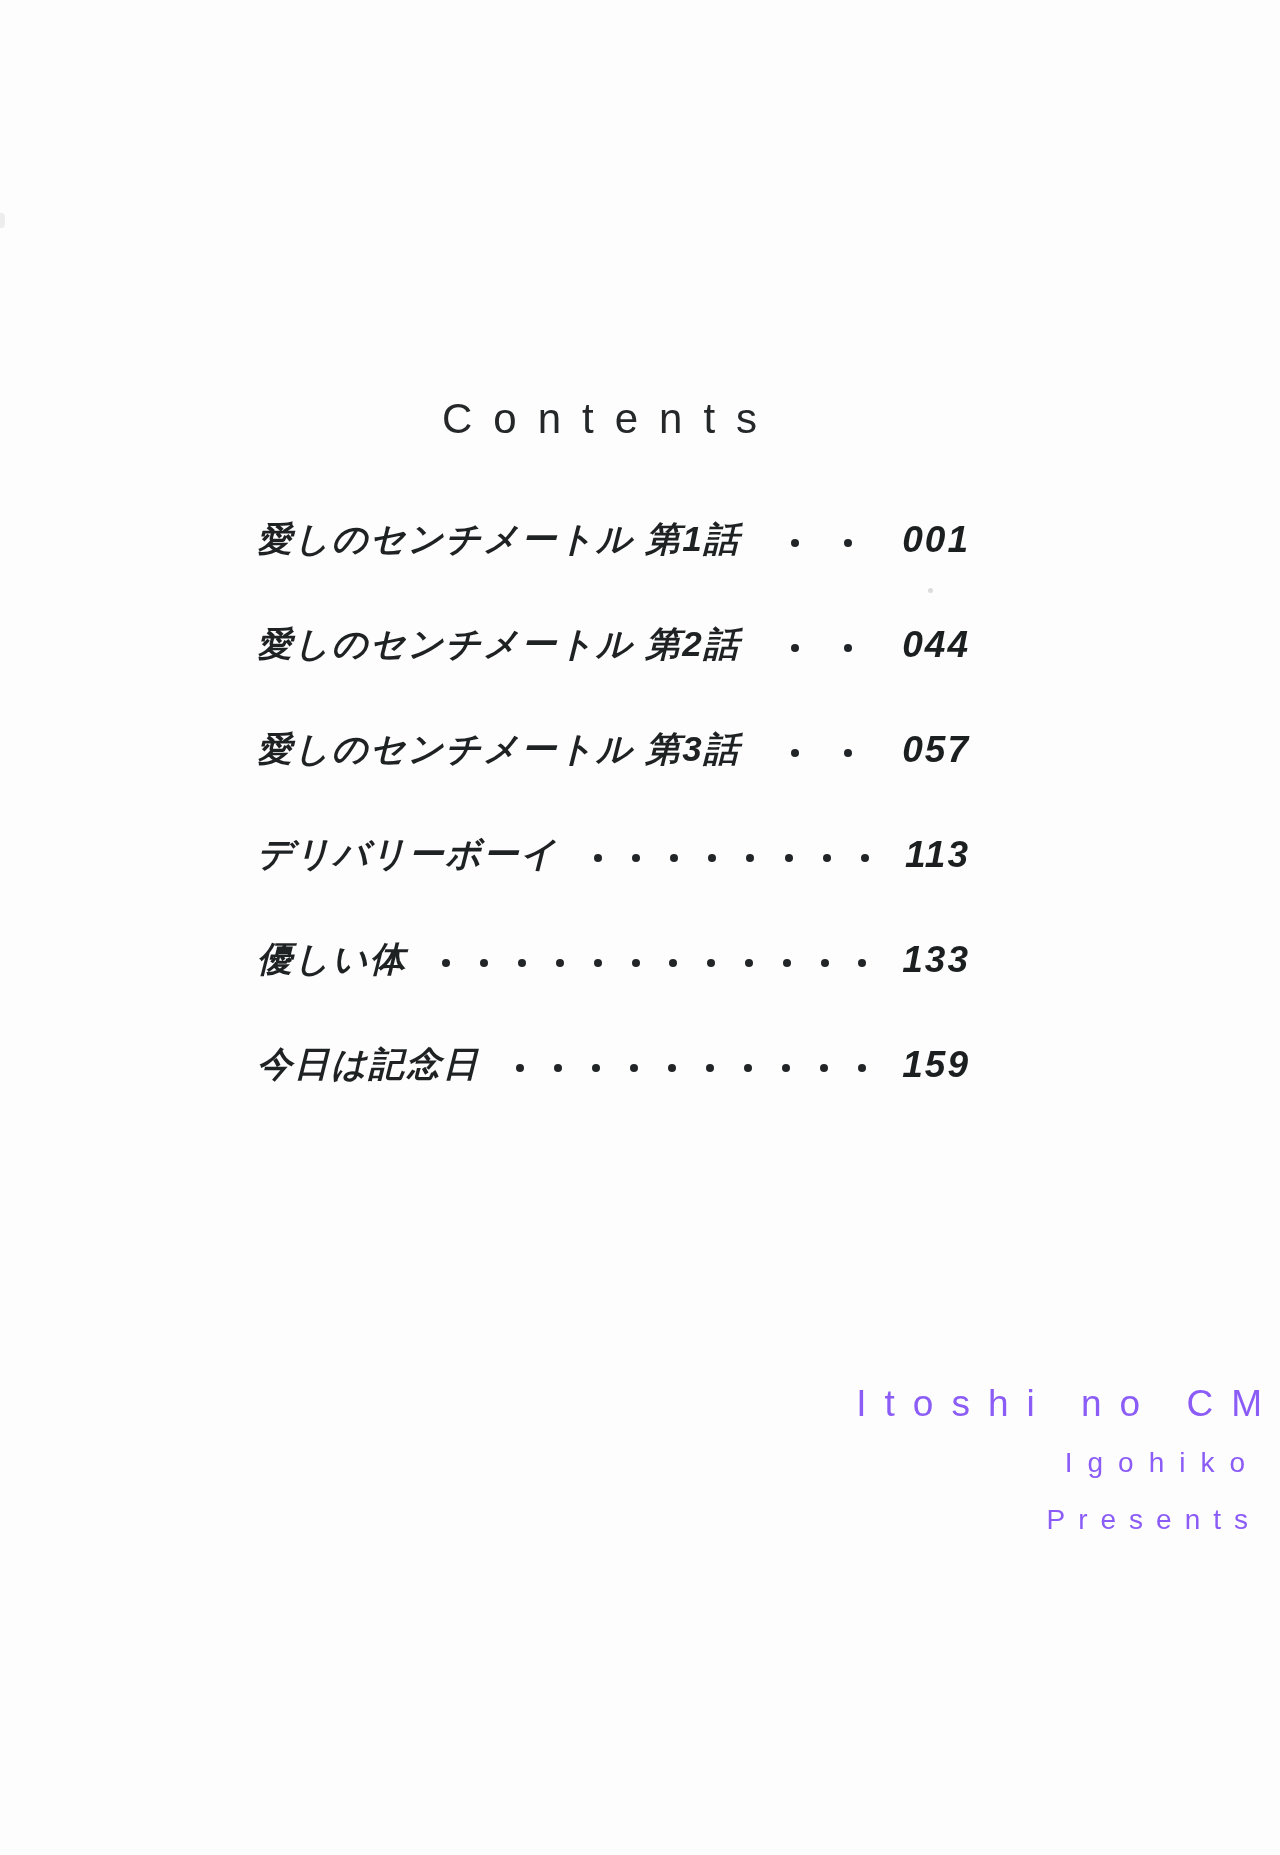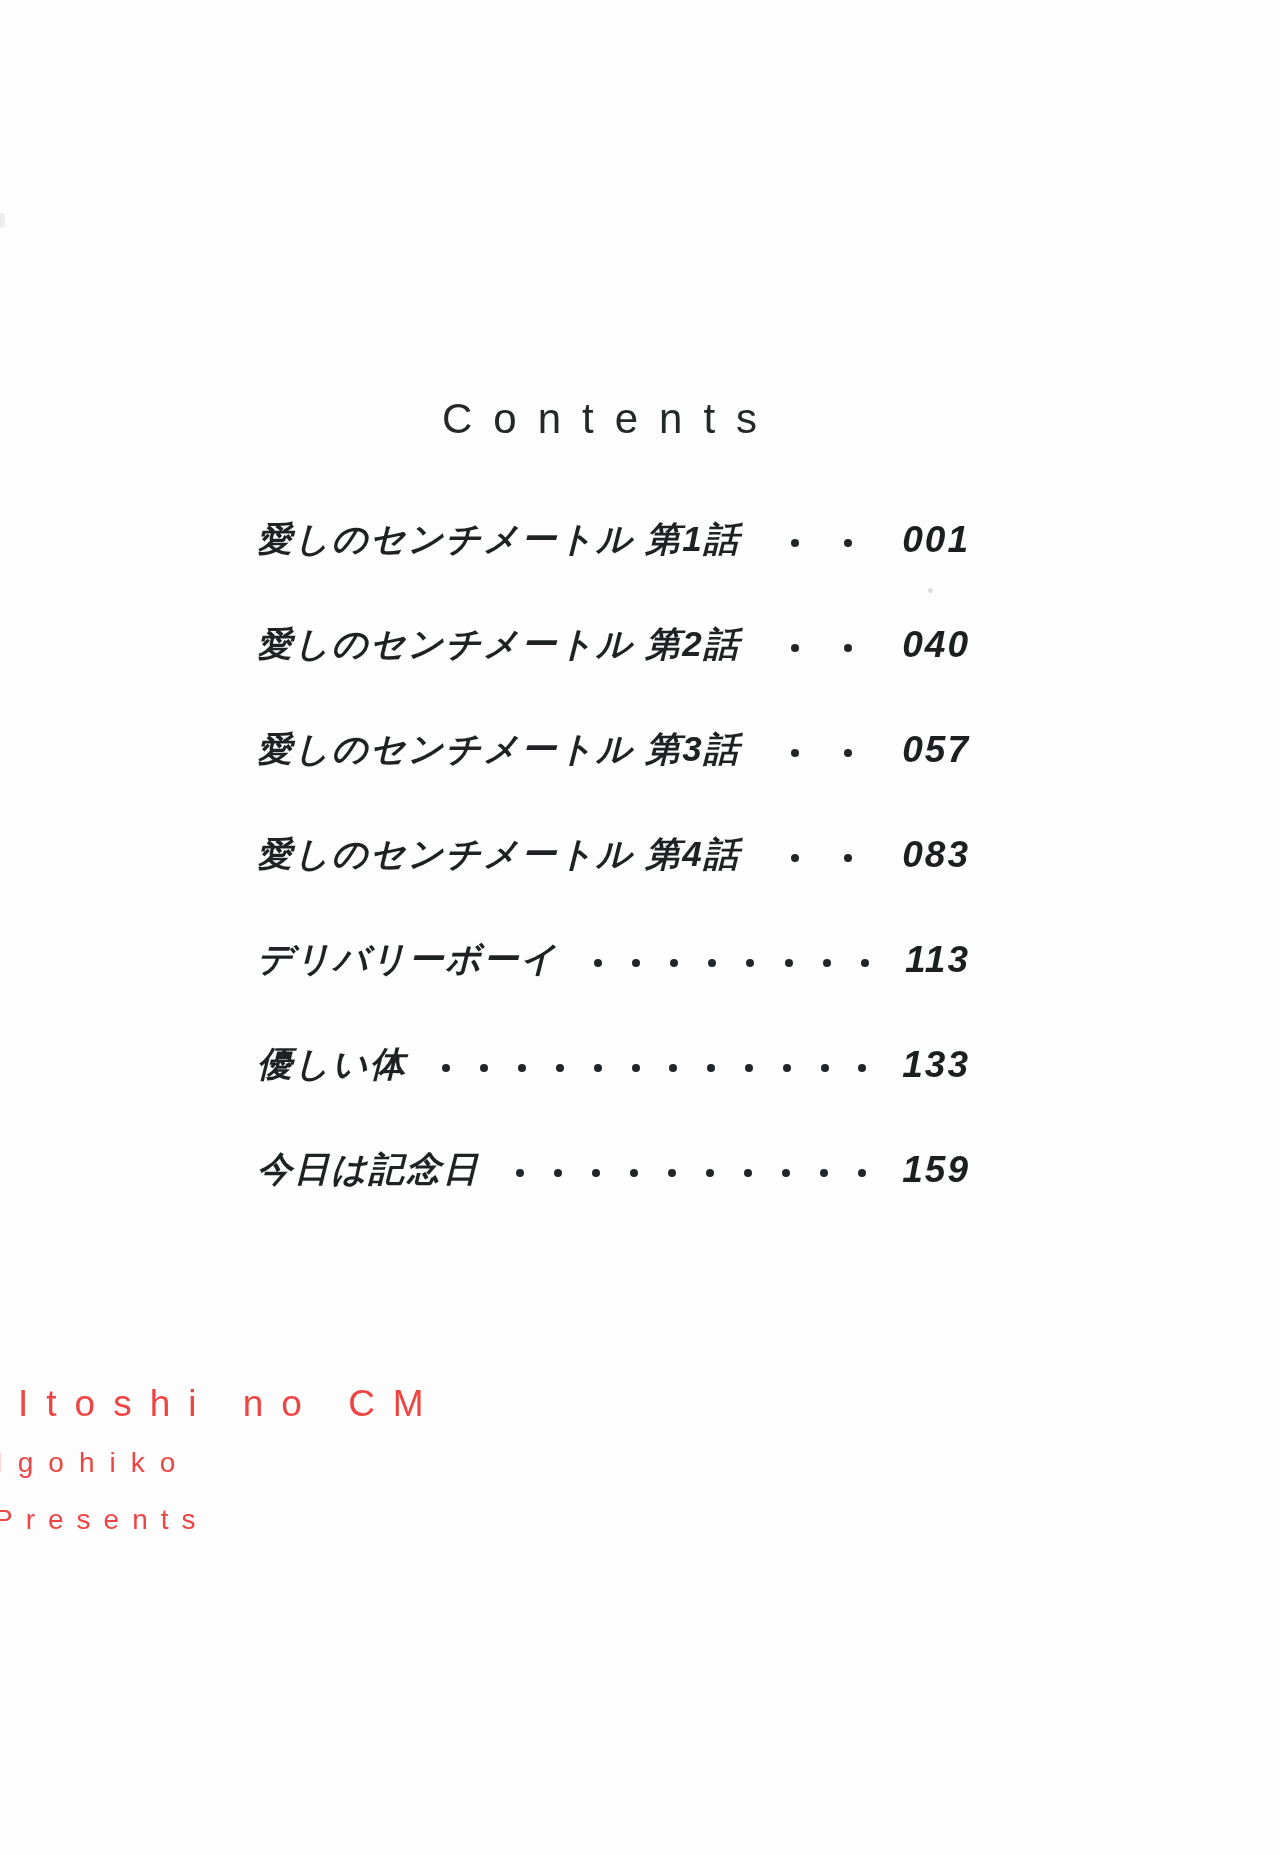--- a/index.html
+++ b/index.html
@@ -74,22 +74,22 @@
     text-align: right;
     min-width: 62px;
     white-space: nowrap;
   }
 
   
   .credit {
     position: absolute;
     left: 0;
     width: 1280px;
-    text-align: left;
-    color: #ef4444;
+    text-align: right;
+    color: #8b5cf6;
     white-space: nowrap;
     line-height: 1;
   }
   .credit-line1 {
     top: 1385px;
     font-size: 37px;
     letter-spacing: 18px;
     padding-left: 18px;
     box-sizing: border-box;
   }
@@ -143,37 +143,29 @@
         <i class="dot"></i>
       </span>
       <span class="toc-page">001</span>
     </div>
     <div class="toc-row">
       <span class="toc-title">愛しのセンチメートル 第2話</span>
       <span class="leader">
         <i class="dot"></i>
         <i class="dot"></i>
       </span>
-      <span class="toc-page">040</span>
+      <span class="toc-page">044</span>
     </div>
     <div class="toc-row">
       <span class="toc-title">愛しのセンチメートル 第3話</span>
       <span class="leader">
         <i class="dot"></i>
         <i class="dot"></i>
       </span>
       <span class="toc-page">057</span>
-    </div>
-    <div class="toc-row">
-      <span class="toc-title">愛しのセンチメートル 第4話</span>
-      <span class="leader">
-        <i class="dot"></i>
-        <i class="dot"></i>
-      </span>
-      <span class="toc-page">083</span>
     </div>
     <div class="toc-row">
       <span class="toc-title">デリバリーボーイ</span>
       <span class="leader">
         <i class="dot"></i>
         <i class="dot"></i>
         <i class="dot"></i>
         <i class="dot"></i>
         <i class="dot"></i>
         <i class="dot"></i>

